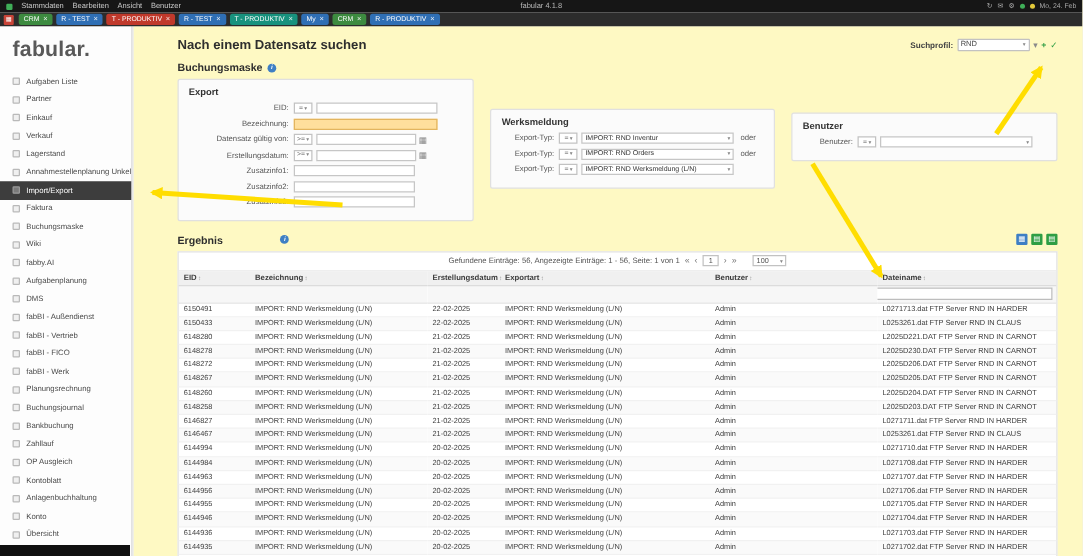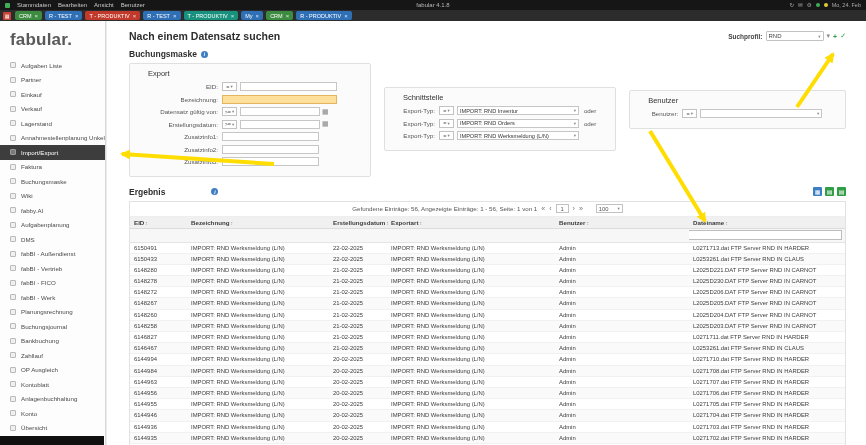--- a/index.html
+++ b/index.html
@@ -23,35 +23,35 @@
   
   .sidebar { position: absolute; top: 21px; bottom: 0; left: 0; width: 106px; background: #fdfdfd; border-right: 1px solid #d9d9d9; z-index: 2; }
   .logo { font-size: 17px; font-weight: bold; color: #595959; padding: 9px 0 8px 10px; letter-spacing: .2px; }
   .side-item { height: 14.5px; display: flex; align-items: center; gap: 5px; padding-left: 10px; font-size: 6.2px; color: #4a4a4a; cursor: pointer; white-space: nowrap; overflow: hidden; }
   .side-icon { width: 6px; height: 6px; border: 1px solid #b9b9b9; border-radius: 1px; background: #f0f0f0; flex: none; }
   .side-item.selected { background: #3d3d3d; color: #fff; }
   .side-item.selected .side-icon { background: #7a7a7a; border-color: #9a9a9a; }
   .side-overlay { position: absolute; bottom: 0; left: 0; width: 104px; height: 9px; background: #101010; z-index: 4; }
 
   
-  .main { position: absolute; top: 21px; left: 107px; right: 0; bottom: 0; background: #ffffff; padding: 9px 20px 0 22px; overflow: hidden; }
+  .main { position: absolute; top: 21px; left: 107px; right: 0; bottom: 0; background: #fef9c3; padding: 9px 20px 0 35px; overflow: hidden; }
   .main-top { display: flex; align-items: center; justify-content: space-between; margin-bottom: 7px; }
   .page-title { font-size: 10.5px; font-weight: bold; color: #2e2e2e; }
   .suchprofil { display: flex; align-items: center; gap: 3px; font-size: 6.5px; font-weight: bold; color: #444; }
   .inputbox { display: inline-flex; align-items: center; justify-content: space-between; width: 58px; height: 10px; background: #fff; border: 1px solid #c2c2c2; border-radius: 1px; font-size: 6px; font-weight: normal; padding: 0 2px; }
   .mini-icon { font-size: 7px; color: #8a8a8a; cursor: pointer; }
   .mini-icon.green { color: #2f9e44; font-weight: bold; }
 
   .section-head { display: flex; align-items: center; gap: 4px; margin: 4px 0; }
   .sec-title { font-size: 8.5px; font-weight: bold; color: #2e2e2e; }
   .info-icon { width: 7px; height: 7px; border-radius: 50%; background: #3e7fc4; color: #fff; font-size: 5px; display: flex; align-items: center; justify-content: center; font-style: italic; font-weight: bold; cursor: pointer; }
 
   .panels { display: flex; align-items: flex-start; gap: 13px; }
   .card { background: #fbfbfb; border: 1px solid #e0e0e0; border-radius: 2px; padding: 5px 8px 6px; }
-  .card-title { font-size: 7.5px; font-weight: normal; color: #333; margin-bottom: 4px; margin-left: 10px; }
+  .card-title { font-size: 7.5px; font-weight: bold; color: #333; margin-bottom: 4px; }
   .export-card { width: 250px; }
   .schnitt-card { width: 240px; margin-top: 24px; }
   .benutzer-card { width: 224px; margin-top: 27px; }
   .frow { display: flex; align-items: center; margin-bottom: 3.5px; font-size: 6.2px; color: #555; }
   .flabel { width: 80px; text-align: right; margin-right: 4px; flex: none; }
   .schnitt-card .flabel { width: 42px; }
   .benutzer-card .flabel { width: 40px; }
   .op { width: 15px; height: 9px; border: 1px solid #c2c2c2; background: #fff; display: inline-flex; align-items: center; justify-content: center; gap: 1px; font-size: 5.5px; margin-right: 3px; flex: none; cursor: pointer; }
   .caret { font-size: 4.5px; color: #888; }
   .tinput { height: 9px; border: 1px solid #c6c6c6; background: #fff; width: 97px; display: inline-block; }
@@ -350,21 +350,21 @@
         <span class="flabel">Zusatzinfo2:</span>
         <span class="tinput"></span>
       </div>
       <div class="frow">
         <span class="flabel">Zusatzinfo3:</span>
         <span class="tinput"></span>
       </div>
     </section>
 
     <section class="card schnitt-card">
-      <div class="card-title">Schnittstelle</div>
+      <div class="card-title">Werksmeldung</div>
       <div>
 
           <div class="frow">
             <span class="flabel">Export-Typ:</span>
             <span class="op">
               <span>=</span>
               <span class="caret">▾</span>
             </span>
             <span class="fselect">
               <span>IMPORT: RND Inventur</span>

